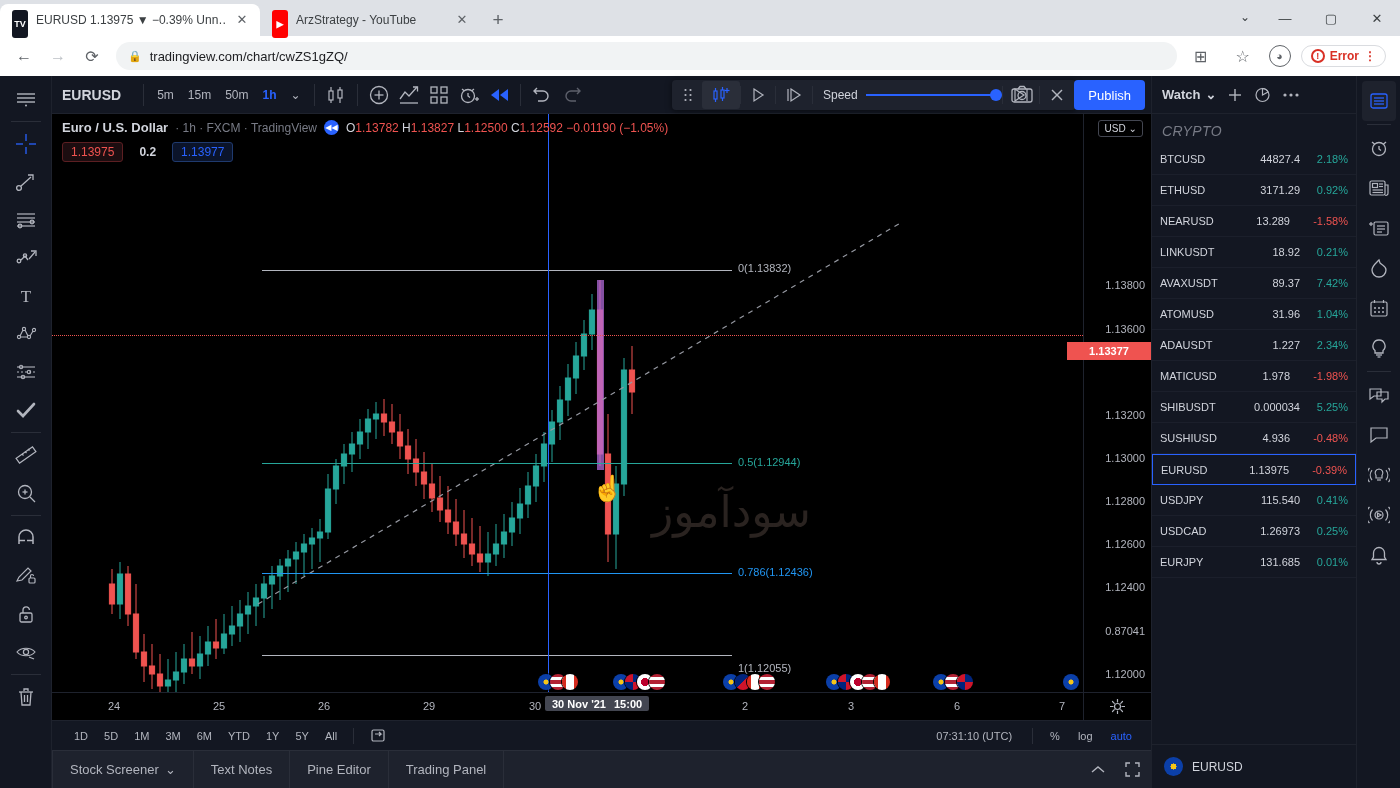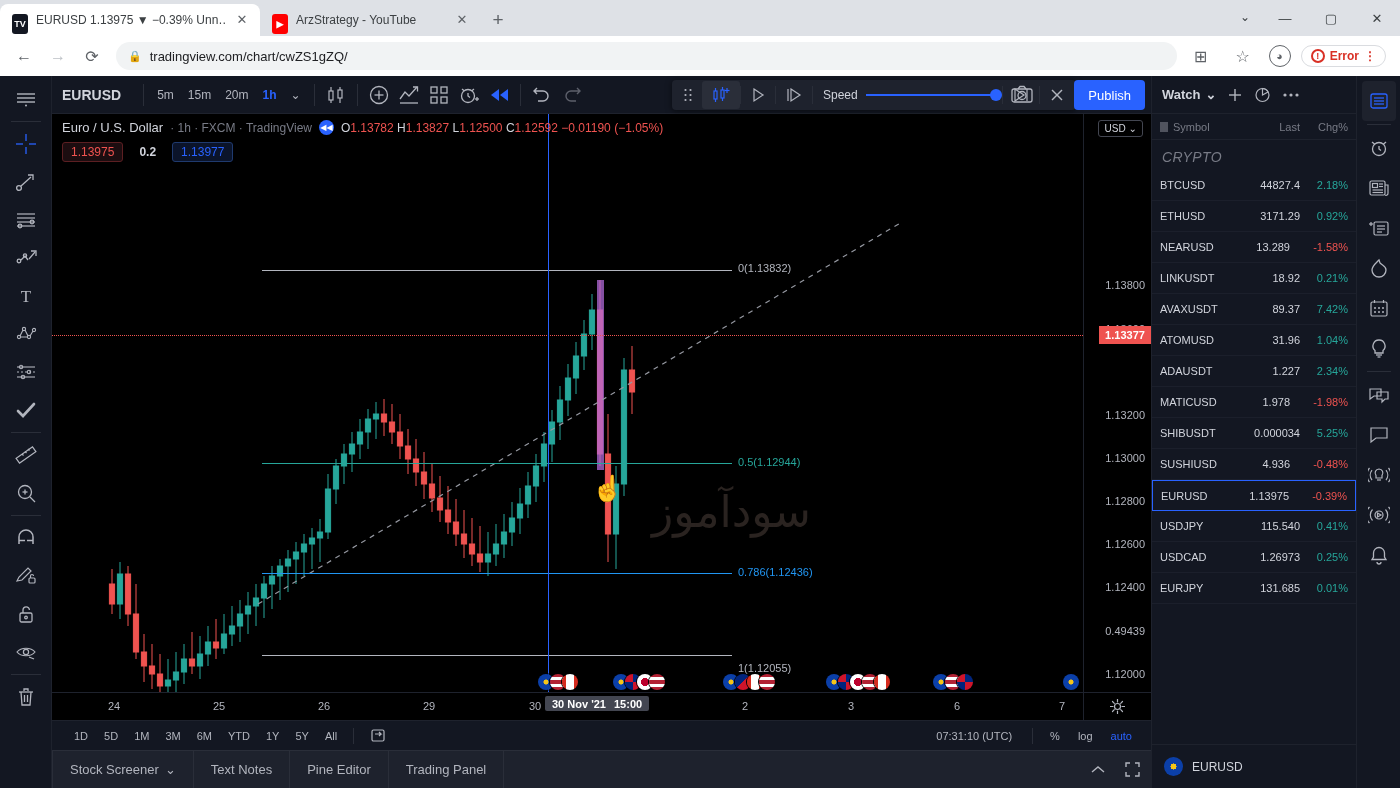--- a/index.html
+++ b/index.html
@@ -5,21 +5,21 @@
   * { margin:0; padding:0; box-sizing:border-box; }
   html,body { width:1400px; height:788px; overflow:hidden; background:#0c0e15;
     font-family:"Liberation Sans", sans-serif; }
 
   
   .browser-tabbar { height:36px; background:#dee1e6; display:flex; align-items:flex-end; position:relative; }
   .tab { height:32px; display:flex; align-items:center; gap:8px; padding:0 10px 0 12px;
          border-radius:8px 8px 0 0; font-size:12px; color:#3c4043; min-width:220px; max-width:260px; }
   .tab.active { background:#fff; }
   .tab.inactive { background:#dee1e6; }
-  .tab-favicon { width:16px; height:20px; flex:0 0 16px; border-radius:3px; display:flex;
+  .tab-favicon { width:16px; height:28px; flex:0 0 16px; border-radius:3px; display:flex;
                  align-items:center; justify-content:center; font-size:9px; font-weight:bold; color:#fff;margin-top:8px; }
   .fav-tv { background:#131722; }
   .fav-yt { background:#ff0000; border-radius:3px; }
   .tab-title { flex:1; overflow:hidden; white-space:nowrap; text-overflow:clip; font-size:12px; }
   .tab-close { width:16px; height:16px; line-height:15px; text-align:center; font-size:13px; color:#5f6368; }
   .new-tab { width:28px; height:28px; margin-left:4px; margin-bottom:2px; text-align:center;
              line-height:28px; font-size:19px; color:#5f6368; }
   .win-controls { position:absolute; right:0; top:0; height:36px; display:flex; align-items:center; }
   .win-btn { width:46px; height:36px; display:flex; align-items:center; justify-content:center;
              font-size:13px; color:#3c4043; }
@@ -76,21 +76,21 @@
                   background:#2962ff; }
   .cam { position:absolute; right:114px; top:4px; width:30px; height:30px; display:flex;
          align-items:center; justify-content:center; color:#b2b5be; }
   .publish { position:absolute; right:6px; top:4px; height:30px; background:#2962ff; color:#fff;
              border-radius:4px; font-size:13px; padding:0 14px; display:flex; align-items:center; }
 
   
   .chartwrap { flex:1; position:relative; background:#000; overflow:hidden; }
   .legend { position:absolute; left:10px; top:6px; font-size:13px; color:#d1d4dc; z-index:6;
             display:flex; align-items:center; gap:7px; white-space:nowrap; }
-  .legend .title { font-weight:normal; }
+  .legend .title { font-weight:bold; }
   .legend .dot { width:15px; height:15px; border-radius:50%; background:#2962ff; color:#fff;
                  font-size:8px; display:flex; align-items:center; justify-content:center; }
   .ohlc { font-size:12px; color:#ef5350; }
   .ohlc b { color:#d1d4dc; font-weight:normal; }
   .pricebadges { position:absolute; left:10px; top:28px; display:flex; align-items:center; gap:8px; z-index:6; }
   .pb { font-size:12px; padding:2px 8px; border-radius:3px; }
   .pb.bid { color:#ef5350; border:1px solid #5c1f22; background:#1c0d10; }
   .pb.ask { color:#2962ff; border:1px solid #1f3a6e; background:#0b142a; }
   .pb.spread { color:#d1d4dc; font-weight:bold; }
 
@@ -116,22 +116,22 @@
   .fl-jp { background:radial-gradient(circle,#bc002d 0 35%,#fff 36%); }
   .fl-gb { background:conic-gradient(#00247d 0 25%,#cf142b 0 50%,#00247d 0 75%,#cf142b 0); }
   .fl-au { background:linear-gradient(135deg,#00247d 0 50%,#cf142b 50%); }
 
   .handcur { position:absolute; left:540px; top:360px; z-index:9; font-size:25px; color:#e8e8e8; }
 
   
   .pscale { position:absolute; right:0; top:0; bottom:0; width:68px; background:#000;
             border-left:1px solid #1e222d; z-index:7; }
   .pscale .tick { position:absolute; right:6px; font-size:11px; color:#b2b5be; }
-  .cur-badge { position:absolute; right:0; width:52px; height:18px; background:#ef5350; color:#fff;
-               font-size:11px; display:flex; align-items:center; justify-content:center; font-weight:bold; }
+  .cur-badge { position:absolute; right:0; width:84px; height:18px; background:#ef5350; color:#fff;
+               font-size:11px; display:flex; align-items:center; justify-content:center; font-weight:bold;margin-top:16px; }
   .usd-sel { position:absolute; right:8px; top:6px; border:1px solid #434651; border-radius:3px;
              font-size:10px; color:#d1d4dc; padding:2px 5px; display:flex; gap:3px; align-items:center; }
 
   
   .tscale { height:28px; background:#000; border-top:1px solid #1e222d; position:relative; }
   .tscale .tk { position:absolute; top:7px; font-size:11px; color:#b2b5be; transform:translateX(-50%); }
   .tbadge { position:absolute; top:3px; height:15px; background:#434651; color:#fff; font-size:11px;
             padding:0 7px; display:flex; align-items:center; gap:8px; border-radius:2px; font-weight:bold; }
   .tgear { position:absolute; right:0; top:0; width:68px; height:27px; border-left:1px solid #1e222d;
            display:flex; align-items:center; justify-content:center; color:#b2b5be; }
@@ -388,21 +388,21 @@
     </div>
   </div>
 
   <div class="center">
 
     <div class="topbar">
       <span class="symbol-name">EURUSD</span>
       <span class="tb-sep"></span>
       <span class="tf">5m</span>
       <span class="tf">15m</span>
-      <span class="tf">20m</span>
+      <span class="tf">50m</span>
       <span class="tf active">1h</span>
       <span class="tf">⌄</span>
       <span class="tb-sep"></span>
       <span class="tb-ico">
         <svg width="20" height="20" viewBox="0 0 20 20">
             <g stroke="currentColor" stroke-width="1.2" fill="none">
         <rect x="3" y="6" width="4" height="9"></rect>
               <line x1="5" y1="2" x2="5" y2="6"></line>
               <line x1="5" y1="15" x2="5" y2="18"></line>
         <rect x="12" y="5" width="4" height="8"></rect>
@@ -771,21 +771,21 @@
           <span>⌄</span>
         </div>
         <div class="tick" style="top:165px">1.13800</div>
         <div class="tick" style="top:209px">1.13600</div>
         <div class="cur-badge" style="top:212px">1.13377</div>
         <div class="tick" style="top:295px">1.13200</div>
         <div class="tick" style="top:338px">1.13000</div>
         <div class="tick" style="top:381px">1.12800</div>
         <div class="tick" style="top:424px">1.12600</div>
         <div class="tick" style="top:467px">1.12400</div>
-        <div class="tick" style="top:511px">0.49439</div>
+        <div class="tick" style="top:511px">0.87041</div>
         <div class="tick" style="top:554px">1.12000</div>
 
       </div>
     </div>
 
     <div class="tscale">
       <div class="tk" style="left:62px">24</div>
       <div class="tk" style="left:167px">25</div>
       <div class="tk" style="left:272px">26</div>
       <div class="tk" style="left:377px">29</div>
@@ -898,28 +898,20 @@
       <span class="watch-ico">
         <svg width="18" height="6" viewBox="0 0 18 6">
             <g fill="currentColor">
         <circle cx="3" cy="3" r="1.6"></circle>
               <circle cx="9" cy="3" r="1.6"></circle>
               <circle cx="15" cy="3" r="1.6"></circle>
             </g>
           </svg>
       </span>
     </div>
-    <div class="wl-cols">
-      <span class="c1">
-        <span style="width:8px;height:10px;background:#50535e;display:inline-block"></span>
-        <span>Symbol</span>
-      </span>
-      <span class="c2">Last</span>
-      <span class="c3">Chg%</span>
-    </div>
     <div class="wl-group">CRYPTO</div>
     <div id="wl-rows">
         <div class="wrow">
           <span class="s">BTCUSD</span>
           <span class="l">44827.4</span>
           <span class="c up">2.18%</span>
         </div>
         <div class="wrow">
           <span class="s">ETHUSD</span>
           <span class="l">3171.29</span>

